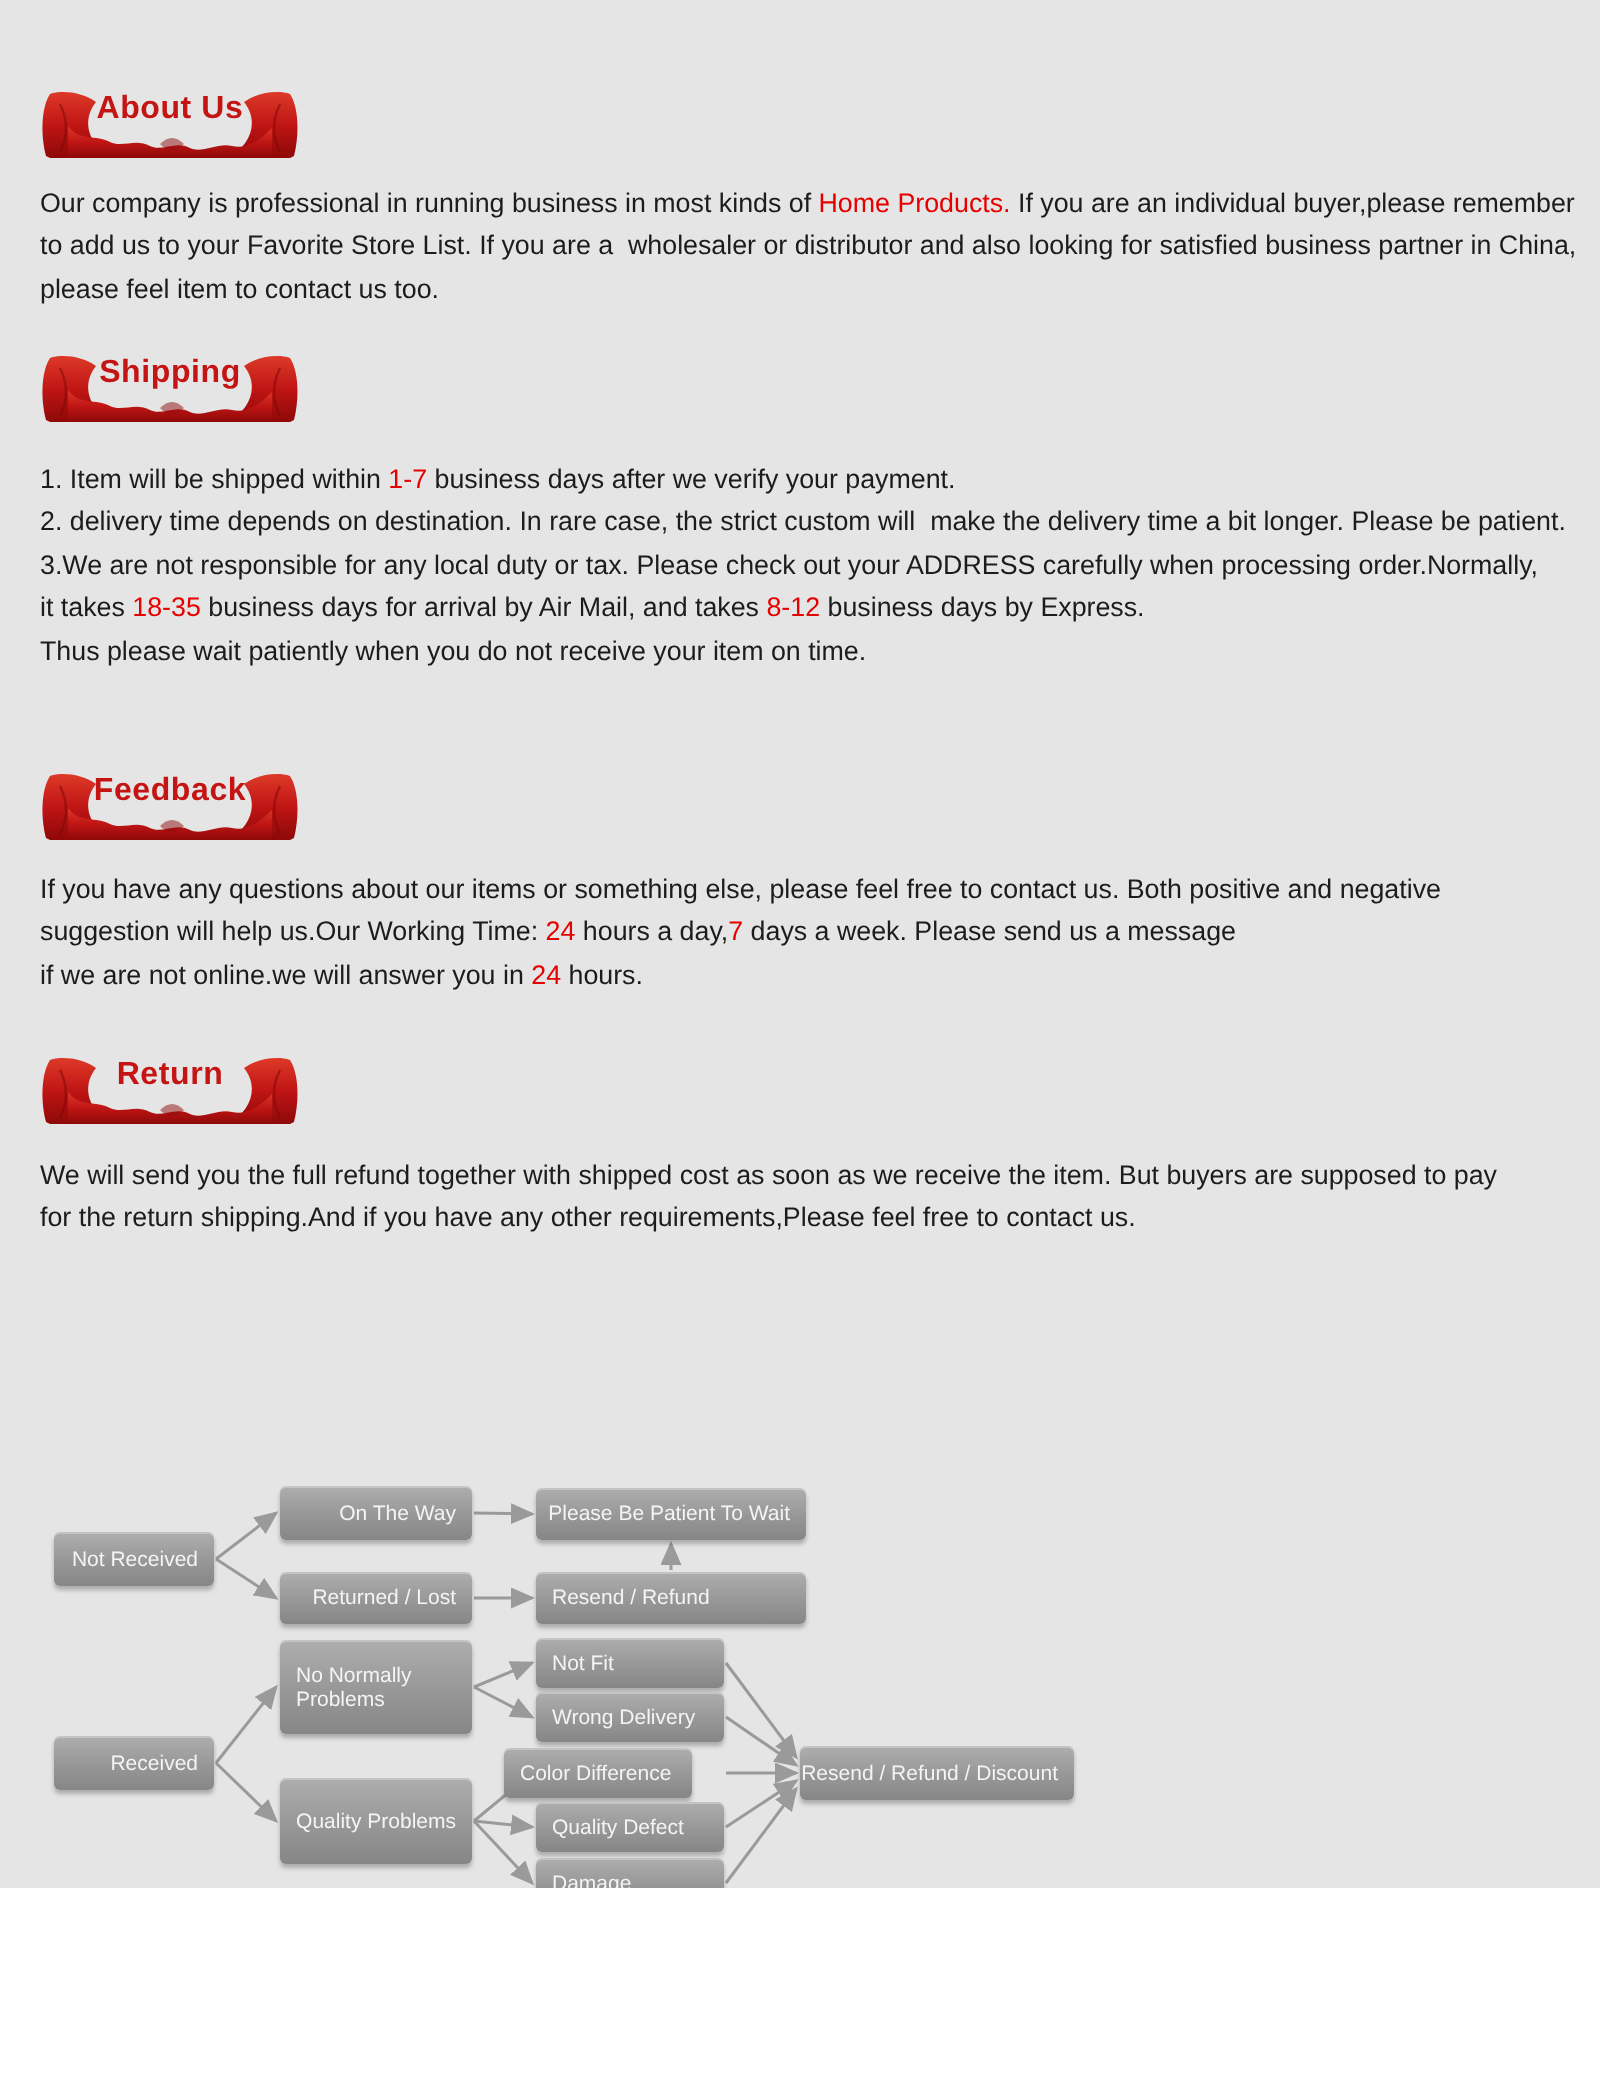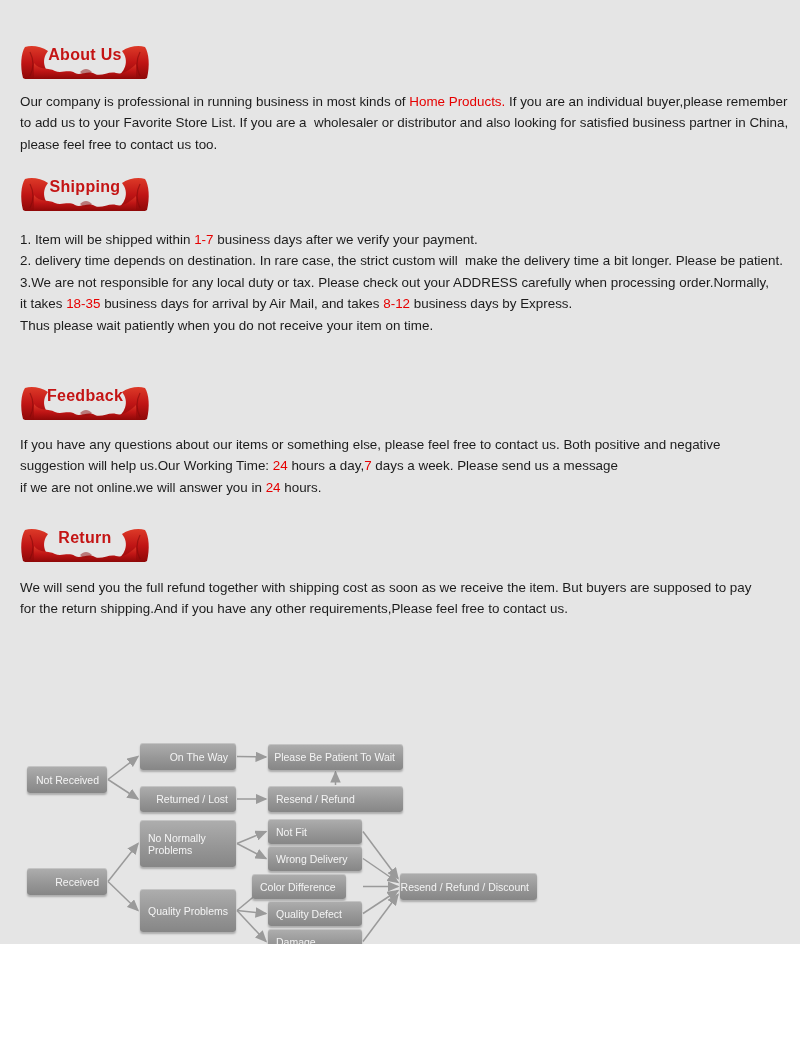--- a/index.html
+++ b/index.html
@@ -46,21 +46,21 @@
         <path fill="url(#rg)" d="M14,19 C20,27 28,23 35,27 C41,30 48,25 55,29 C61,32 68,26 75,30 C81,33 89,27 96,29 C104,31 111,25 116,20 L116,35 L14,35 Z"></path>
         <path fill="none" stroke="#7d0a0a" stroke-width="1.2" opacity="0.55" d="M10,8 C14,16 14,24 10,32"></path>
         <path fill="none" stroke="#7d0a0a" stroke-width="1.2" opacity="0.55" d="M120,8 C116,16 116,24 120,32"></path>
         <path fill="#8f0d0d" opacity="0.5" d="M60,28 C64,24 68,24 72,28 C68,32 64,32 60,28 Z"></path>
       </svg>
       <span class="banner-title">About Us</span>
     </div>
     <div class="para" style="top: 91px;">
           <div class="ln"><span class="seg">Our company is professional in running business in most kinds of </span><span class="seg red">Home Products.</span><span class="seg"> If you are an individual buyer,please remember</span></div>
           <div class="ln"><span class="seg">to add us to your Favorite Store List. If you are a  wholesaler or distributor and also looking for satisfied business partner in China,</span></div>
-          <div class="ln"><span class="seg">please feel free to contact us too.</span></div>
+          <div class="ln"><span class="seg">please feel item to contact us too.</span></div>
         </div>
   </section>
 
   <section>
     <div class="banner" style="top: 176px;">
       <svg viewBox="0 0 130 36" preserveAspectRatio="none">
         <defs>
           <linearGradient id="rg" x1="0" y1="0" x2="0" y2="1">
             <stop offset="0" stop-color="#dd3a28"></stop>
             <stop offset="0.5" stop-color="#c01515"></stop>
@@ -124,21 +124,21 @@
         <path fill="url(#rg)" d="M5,3 C1,9 0,22 3,34 L5,35 L36,35 C25,29 20,17 28,7 C21,2 11,1 5,3 Z"></path>
         <path fill="url(#rg)" d="M125,3 C129,9 130,22 127,34 L125,35 L94,35 C105,29 110,17 102,7 C109,2 119,1 125,3 Z"></path>
         <path fill="url(#rg)" d="M14,19 C20,27 28,23 35,27 C41,30 48,25 55,29 C61,32 68,26 75,30 C81,33 89,27 96,29 C104,31 111,25 116,20 L116,35 L14,35 Z"></path>
         <path fill="none" stroke="#7d0a0a" stroke-width="1.2" opacity="0.55" d="M10,8 C14,16 14,24 10,32"></path>
         <path fill="none" stroke="#7d0a0a" stroke-width="1.2" opacity="0.55" d="M120,8 C116,16 116,24 120,32"></path>
         <path fill="#8f0d0d" opacity="0.5" d="M60,28 C64,24 68,24 72,28 C68,32 64,32 60,28 Z"></path>
       </svg>
       <span class="banner-title">Return</span>
     </div>
     <div class="para" style="top: 577px;">
-          <div class="ln"><span class="seg">We will send you the full refund together with shipping cost as soon as we receive the item. But buyers are supposed to pay</span></div>
+          <div class="ln"><span class="seg">We will send you the full refund together with shipped cost as soon as we receive the item. But buyers are supposed to pay</span></div>
           <div class="ln"><span class="seg">for the return shipping.And if you have any other requirements,Please feel free to contact us.</span></div>
         </div>
   </section>
 </div>
   <svg id="flow-arrows" viewBox="0 0 800 1047" xmlns="http://www.w3.org/2000/svg">
     <defs>
       <marker id="ah" markerWidth="8" markerHeight="7" refX="7" refY="3.5" orient="auto">
         <path d="M0,0 L8,3.5 L0,7 Z" fill="#9a9a9a"></path>
       </marker>
     </defs>

